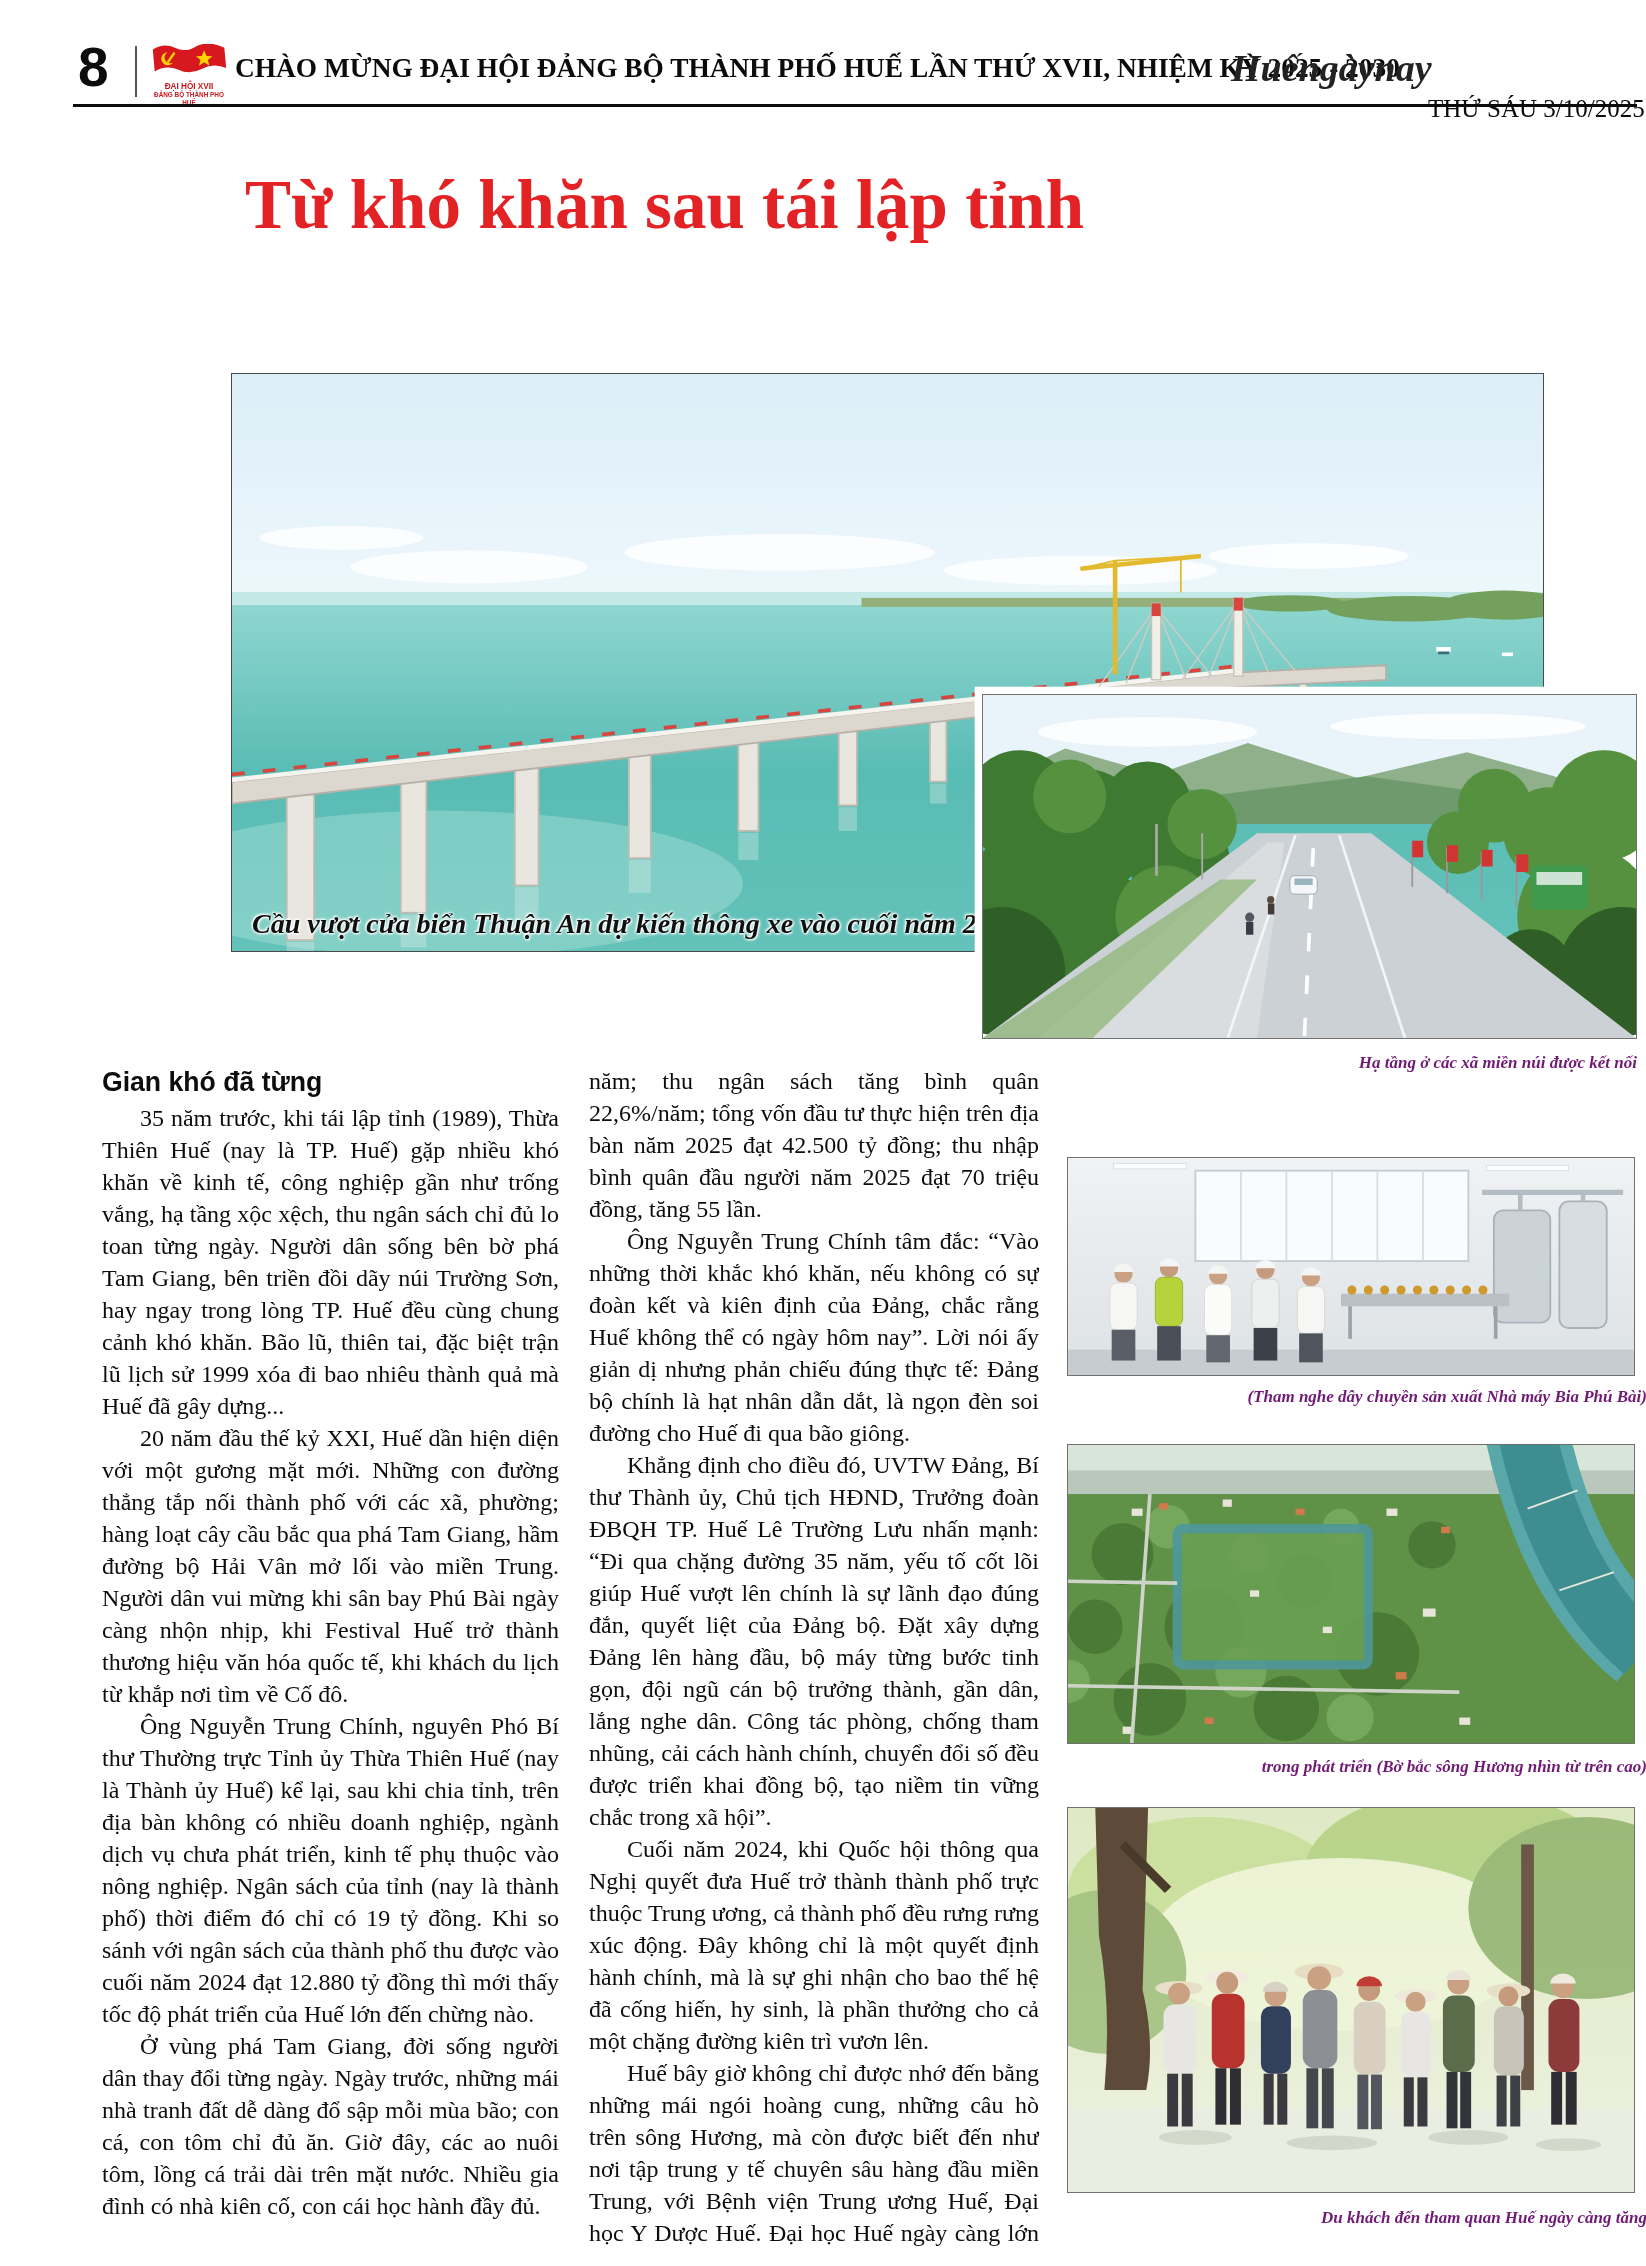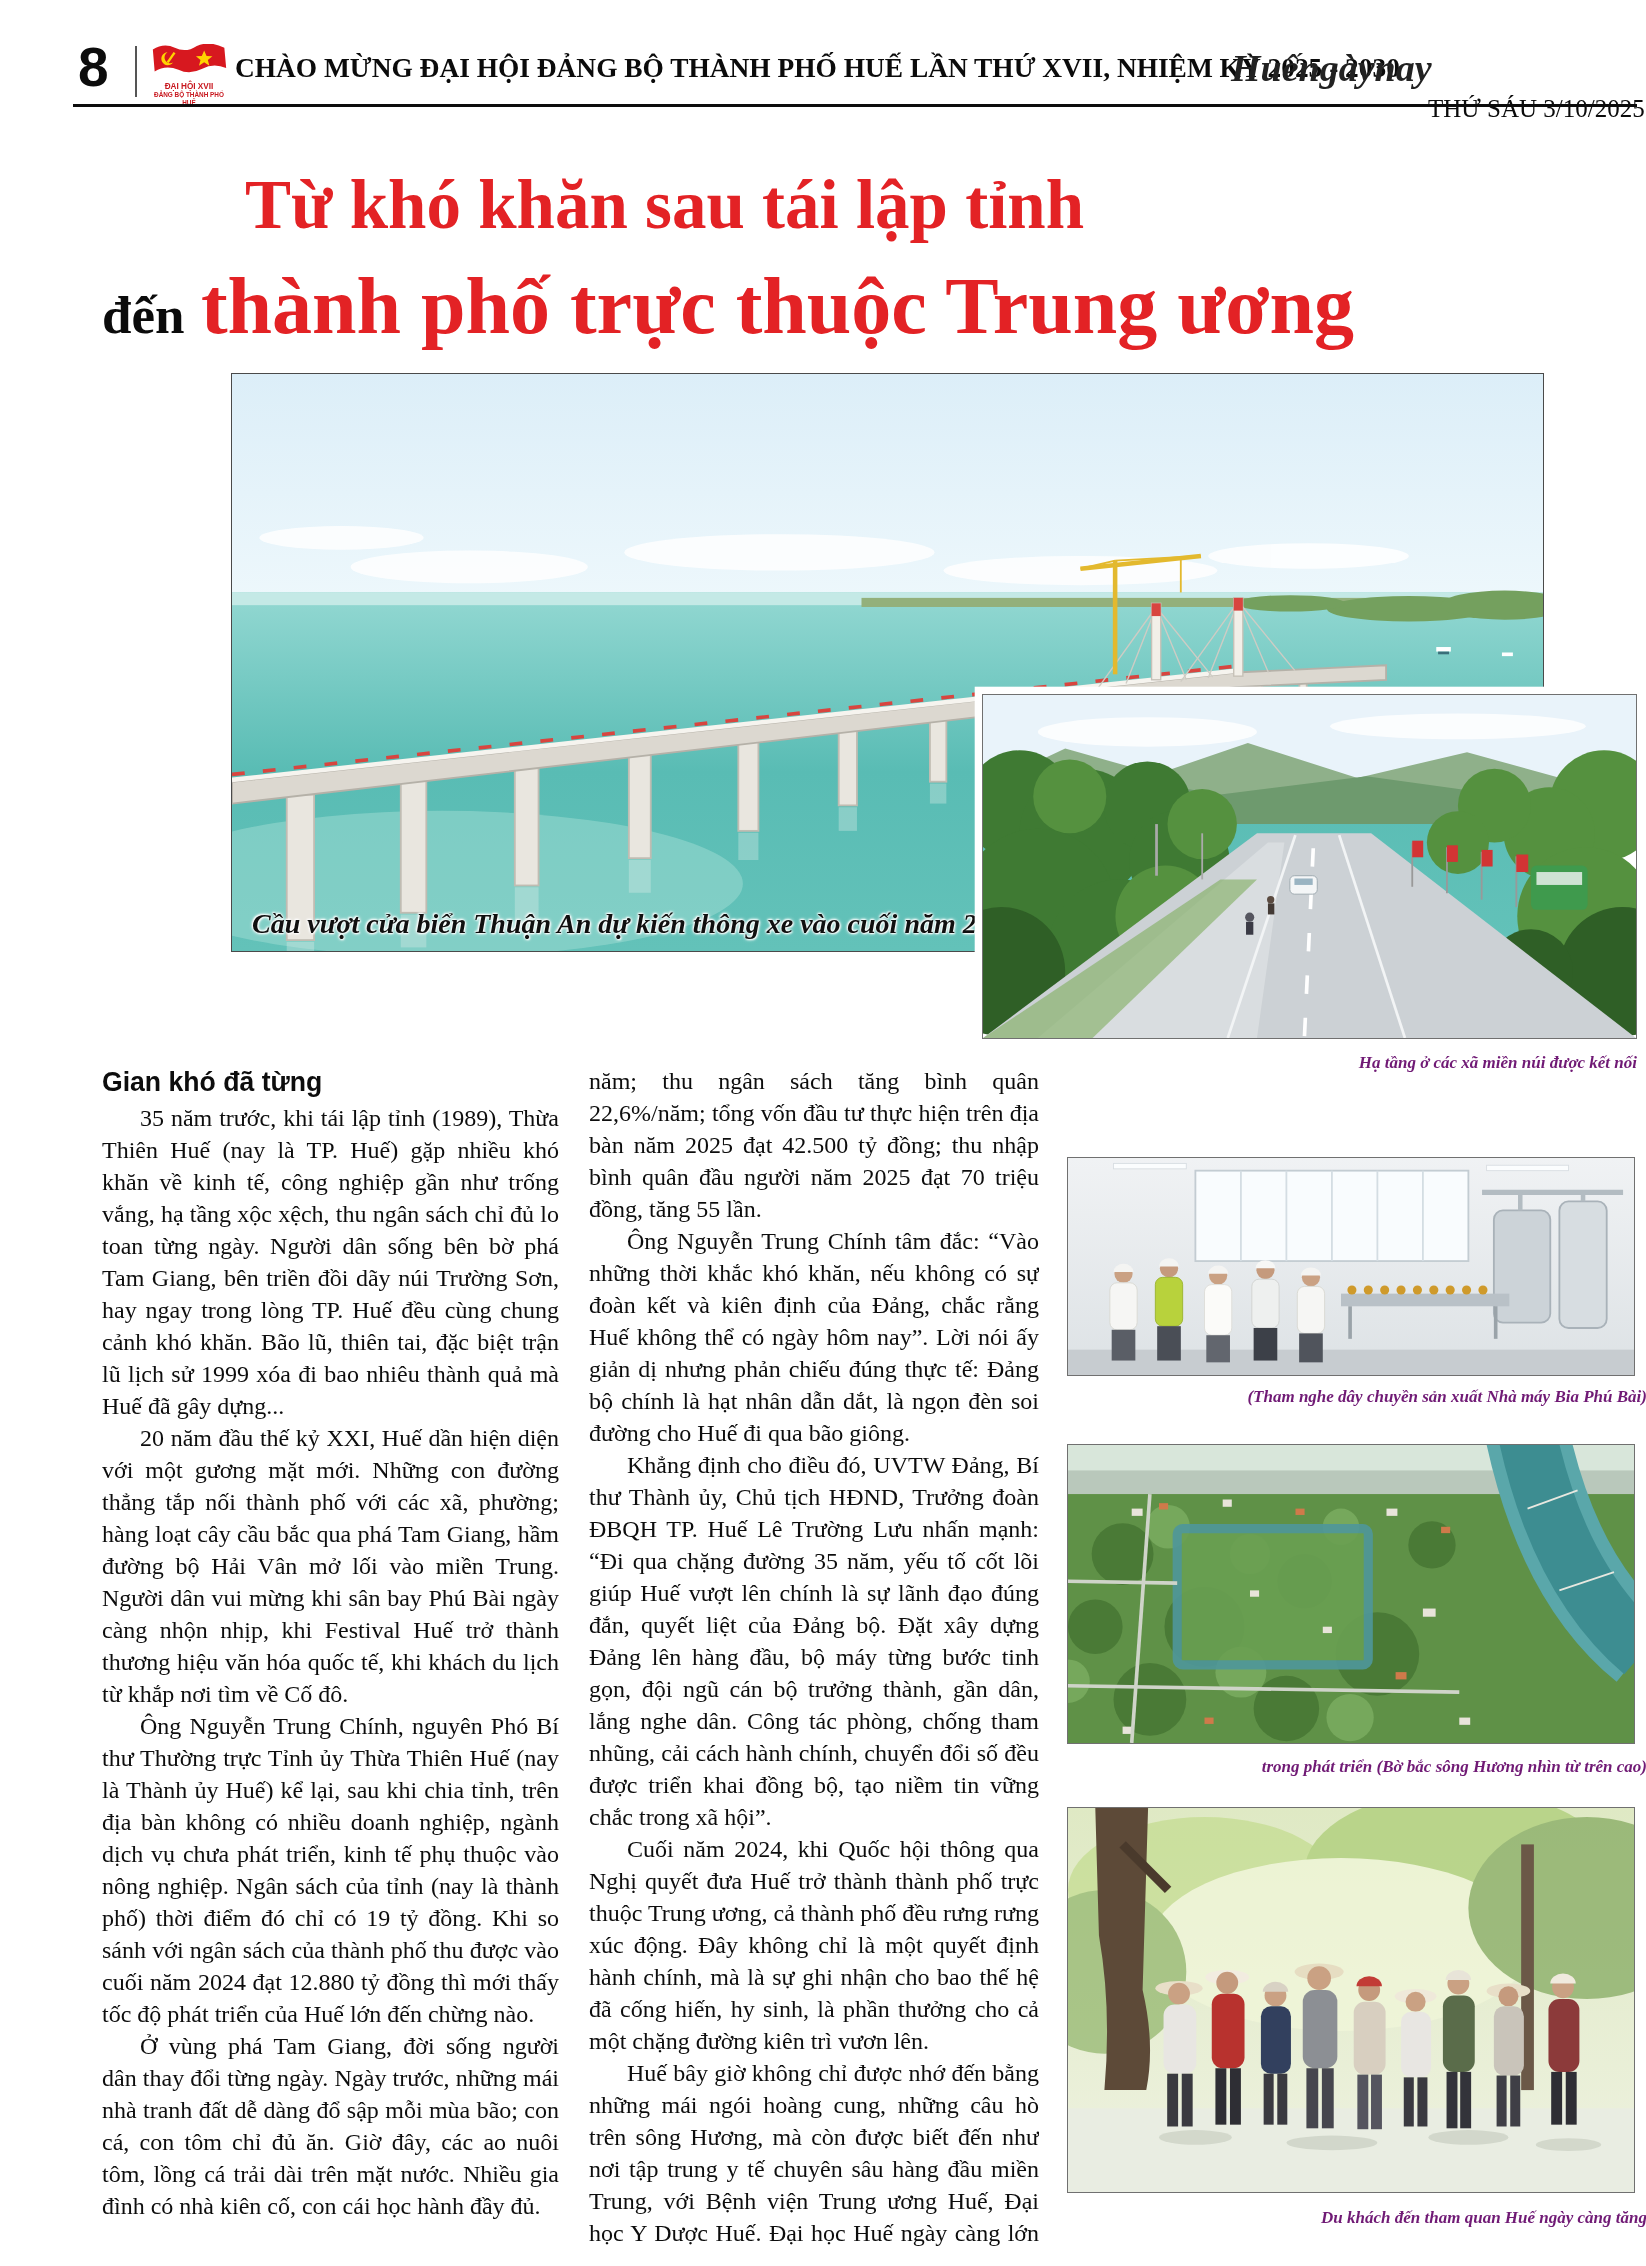--- a/index.html
+++ b/index.html
@@ -80,21 +80,20 @@
       <div class="logo-tx1">ĐẠI HỘI XVII</div>
       <div class="logo-tx2">ĐẢNG BỘ THÀNH PHỐ HUẾ</div>
     </div>
     <div class="banner">CHÀO MỪNG ĐẠI HỘI ĐẢNG BỘ THÀNH PHỐ HUẾ LẦN THỨ XVII, NHIỆM KỲ 2025 - 2030</div>
     <div class="masthead">Huếngàynay</div>
     <div class="hdr-date">THỨ SÁU 3/10/2025</div>
   </div>
   <div class="hdr-rule"></div>
 
   <div class="headline1">Từ khó khăn sau tái lập tỉnh</div>
-  <div class="headline2"><span class="den">đến</span><span class="big">thành phố trực thuộc Trung ương</span></div>
 
   <div class="photo lead-photo">
     <svg viewBox="0 0 1437 634" preserveAspectRatio="none">
       <defs>
         <linearGradient id="sky" x1="0" y1="0" x2="0" y2="1">
           <stop offset="0" stop-color="#dceef8"></stop>
             <stop offset="1" stop-color="#eef8fc"></stop>
         </linearGradient>
         <linearGradient id="sea" x1="0" y1="0" x2="0" y2="1">
           <stop offset="0" stop-color="#93d8d2"></stop>

